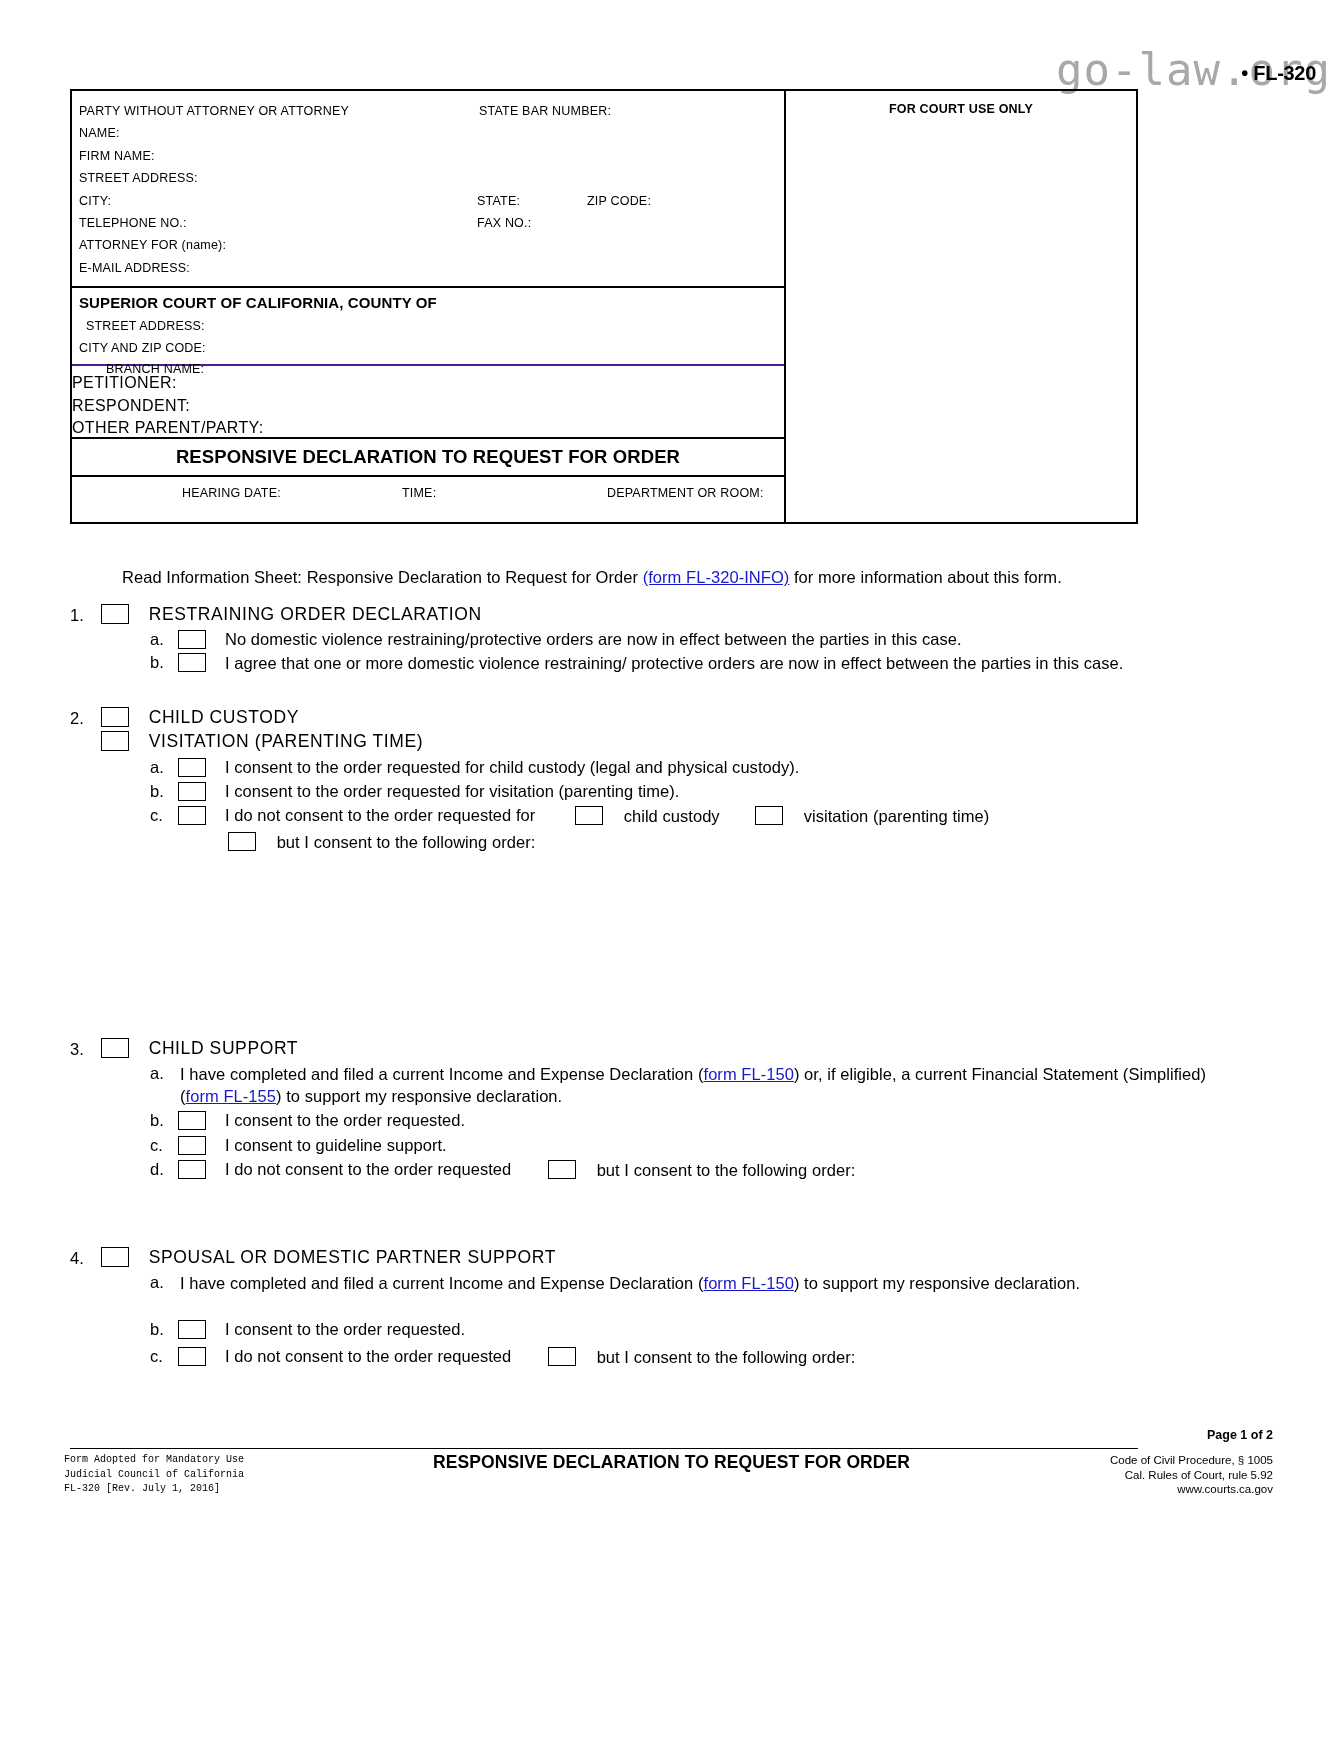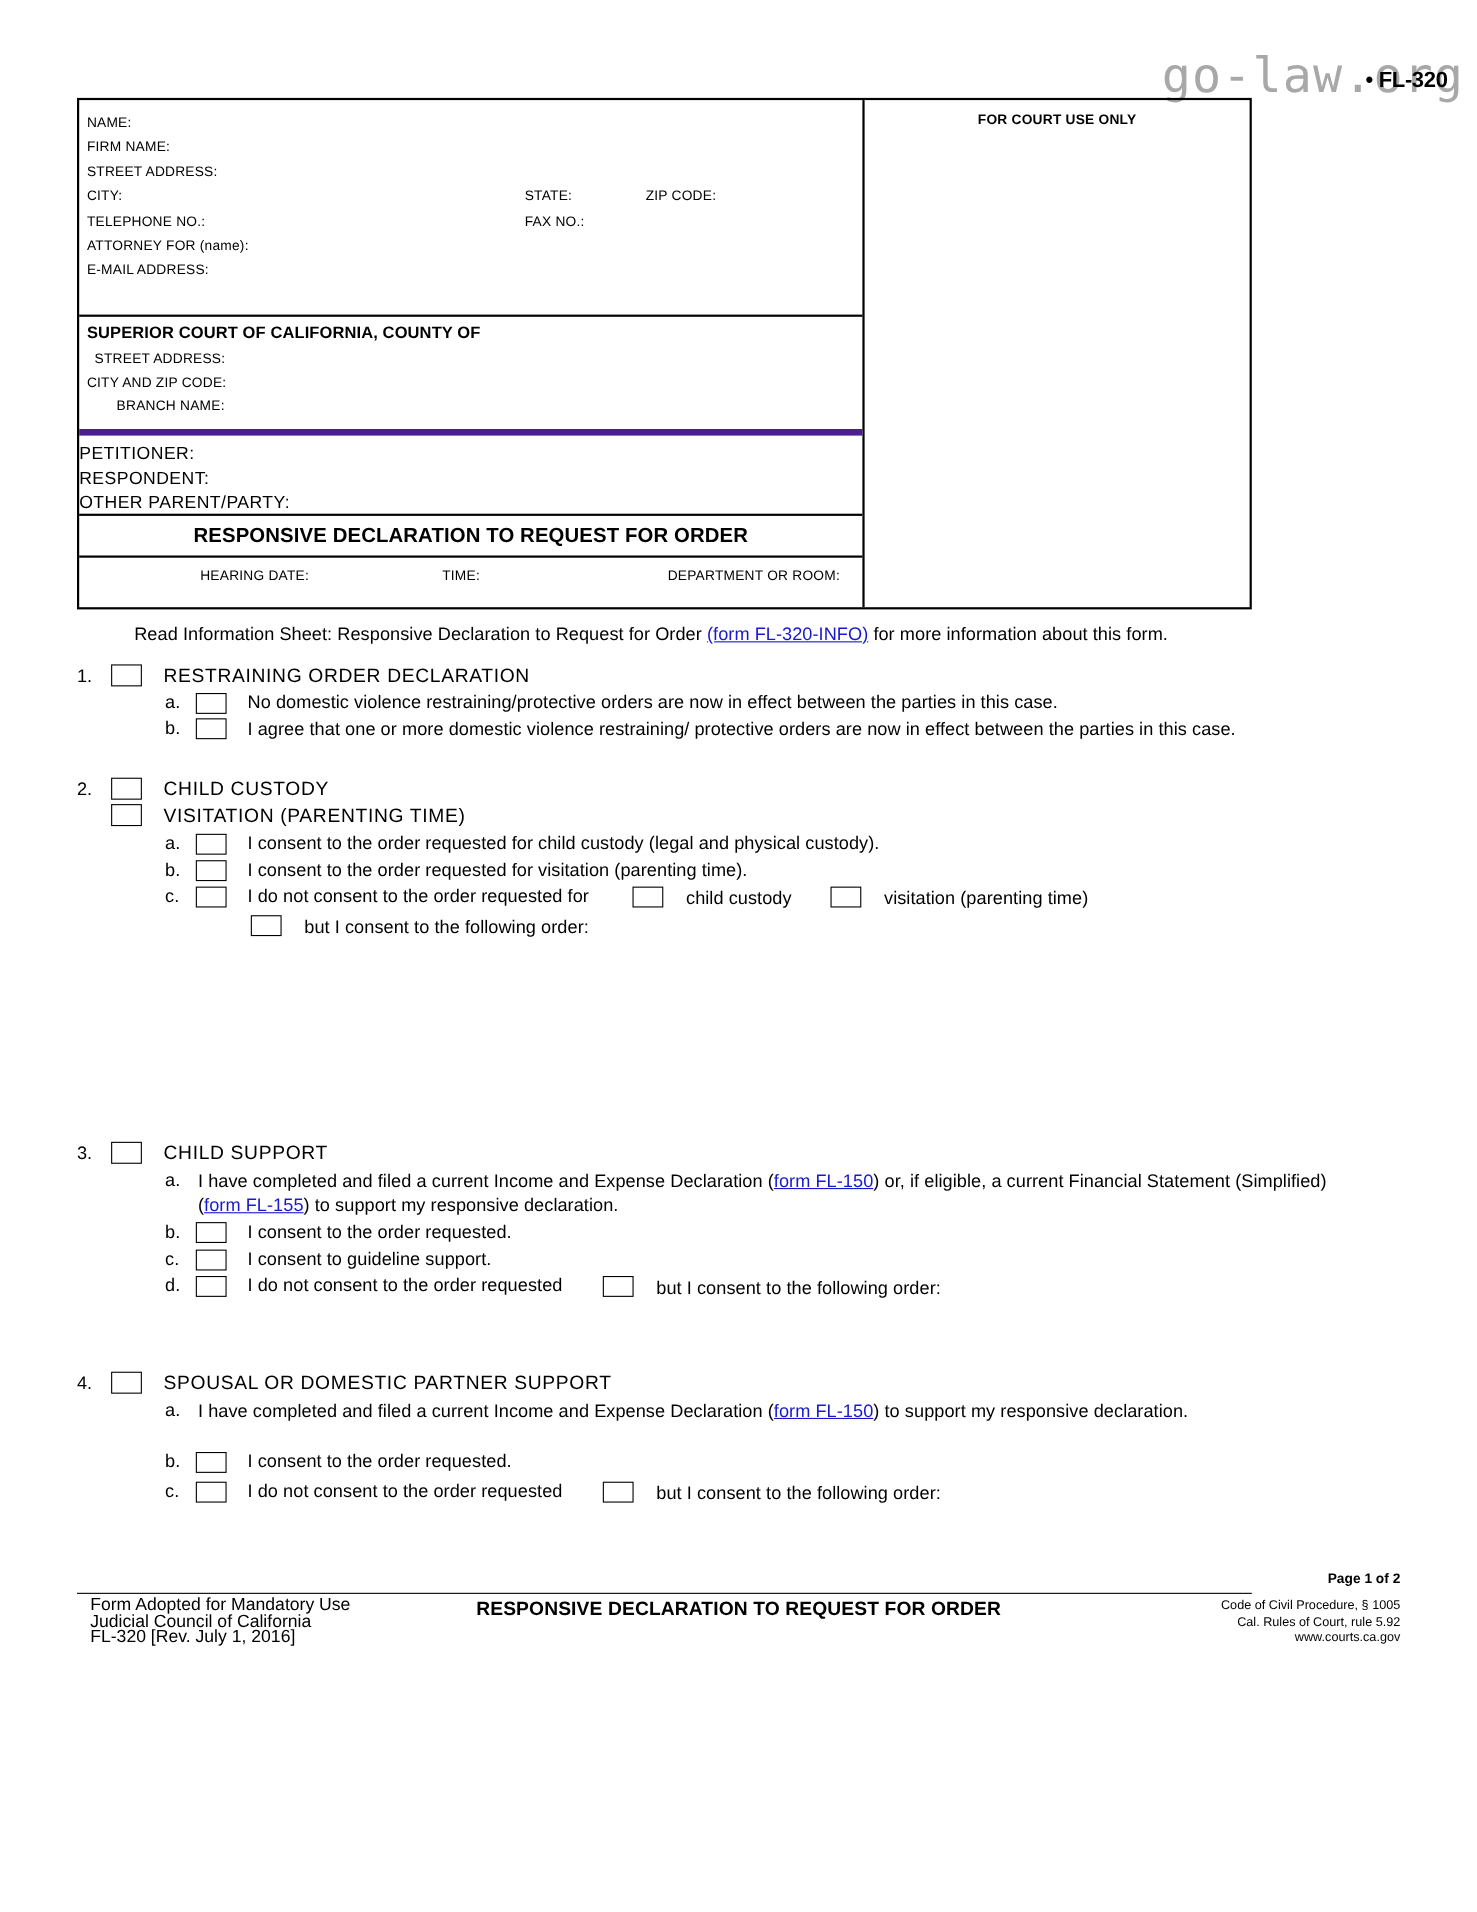--- a/index.html
+++ b/index.html
@@ -80,23 +80,23 @@
     line-height: 22.4px;
     position: relative;
     white-space: nowrap;
   }
   .atty-line .col2 { position: absolute; left: 400px; }
   .atty-line .col2b { position: absolute; left: 398px; }
   .atty-line .col3 { position: absolute; left: 508px; }
 
   .court-box {
     padding: 6px 0 8px 7px;
-    border-bottom: 6px solid #4c1d95;
-    box-sizing: border-box;
-    height: 108px;
+    border-bottom: 2px solid #4c1d95;
+    box-sizing: border-box;
+    height: 78px;
   }
   .court-title {
     font-size: 15px;
     font-weight: bold;
     letter-spacing: 0.1px;
     margin-bottom: 5px;
   }
   .court-line {
     font-size: 12.5px;
     letter-spacing: 0.2px;
@@ -257,24 +257,25 @@
   }
   .footrule {
     position: absolute;
     left: 70px;
     top: 1448px;
     width: 1068px;
     border-top: 1.4px solid #000;
   }
   .foot-left {
     position: absolute;
-    left: 82px;
+    left: 64px;
     top: 1453px;
-    font-size: 16px;
+    font-size: 10px;
     line-height: 14.5px;
+    font-family: Liberation Mono, monospace;
   }
   .foot-center {
     position: absolute;
     left: 0; right: 0;
     top: 1452px;
     text-align: center;
     font-size: 17.5px;
     font-weight: bold;
     letter-spacing: 0.1px;
   }
@@ -294,20 +295,24 @@
 
   <div class="watermark">go-law.org</div>
   <div class="form-number">•&nbsp;<span>FL-320</span></div>
 
   <div class="caption">
 
     <div class="cap-row">
       <div class="cap-left">
 
         <div class="attorney-box">
+          <div class="atty-line">
+            <span>PARTY WITHOUT ATTORNEY OR ATTORNEY</span>
+            <span class="col2">STATE BAR NUMBER:</span>
+          </div>
           <div class="atty-line">
             <span>NAME:</span>
           </div>
           <div class="atty-line">
             <span>FIRM NAME:</span>
           </div>
           <div class="atty-line">
             <span>STREET ADDRESS:</span>
           </div>
           <div class="atty-line">

